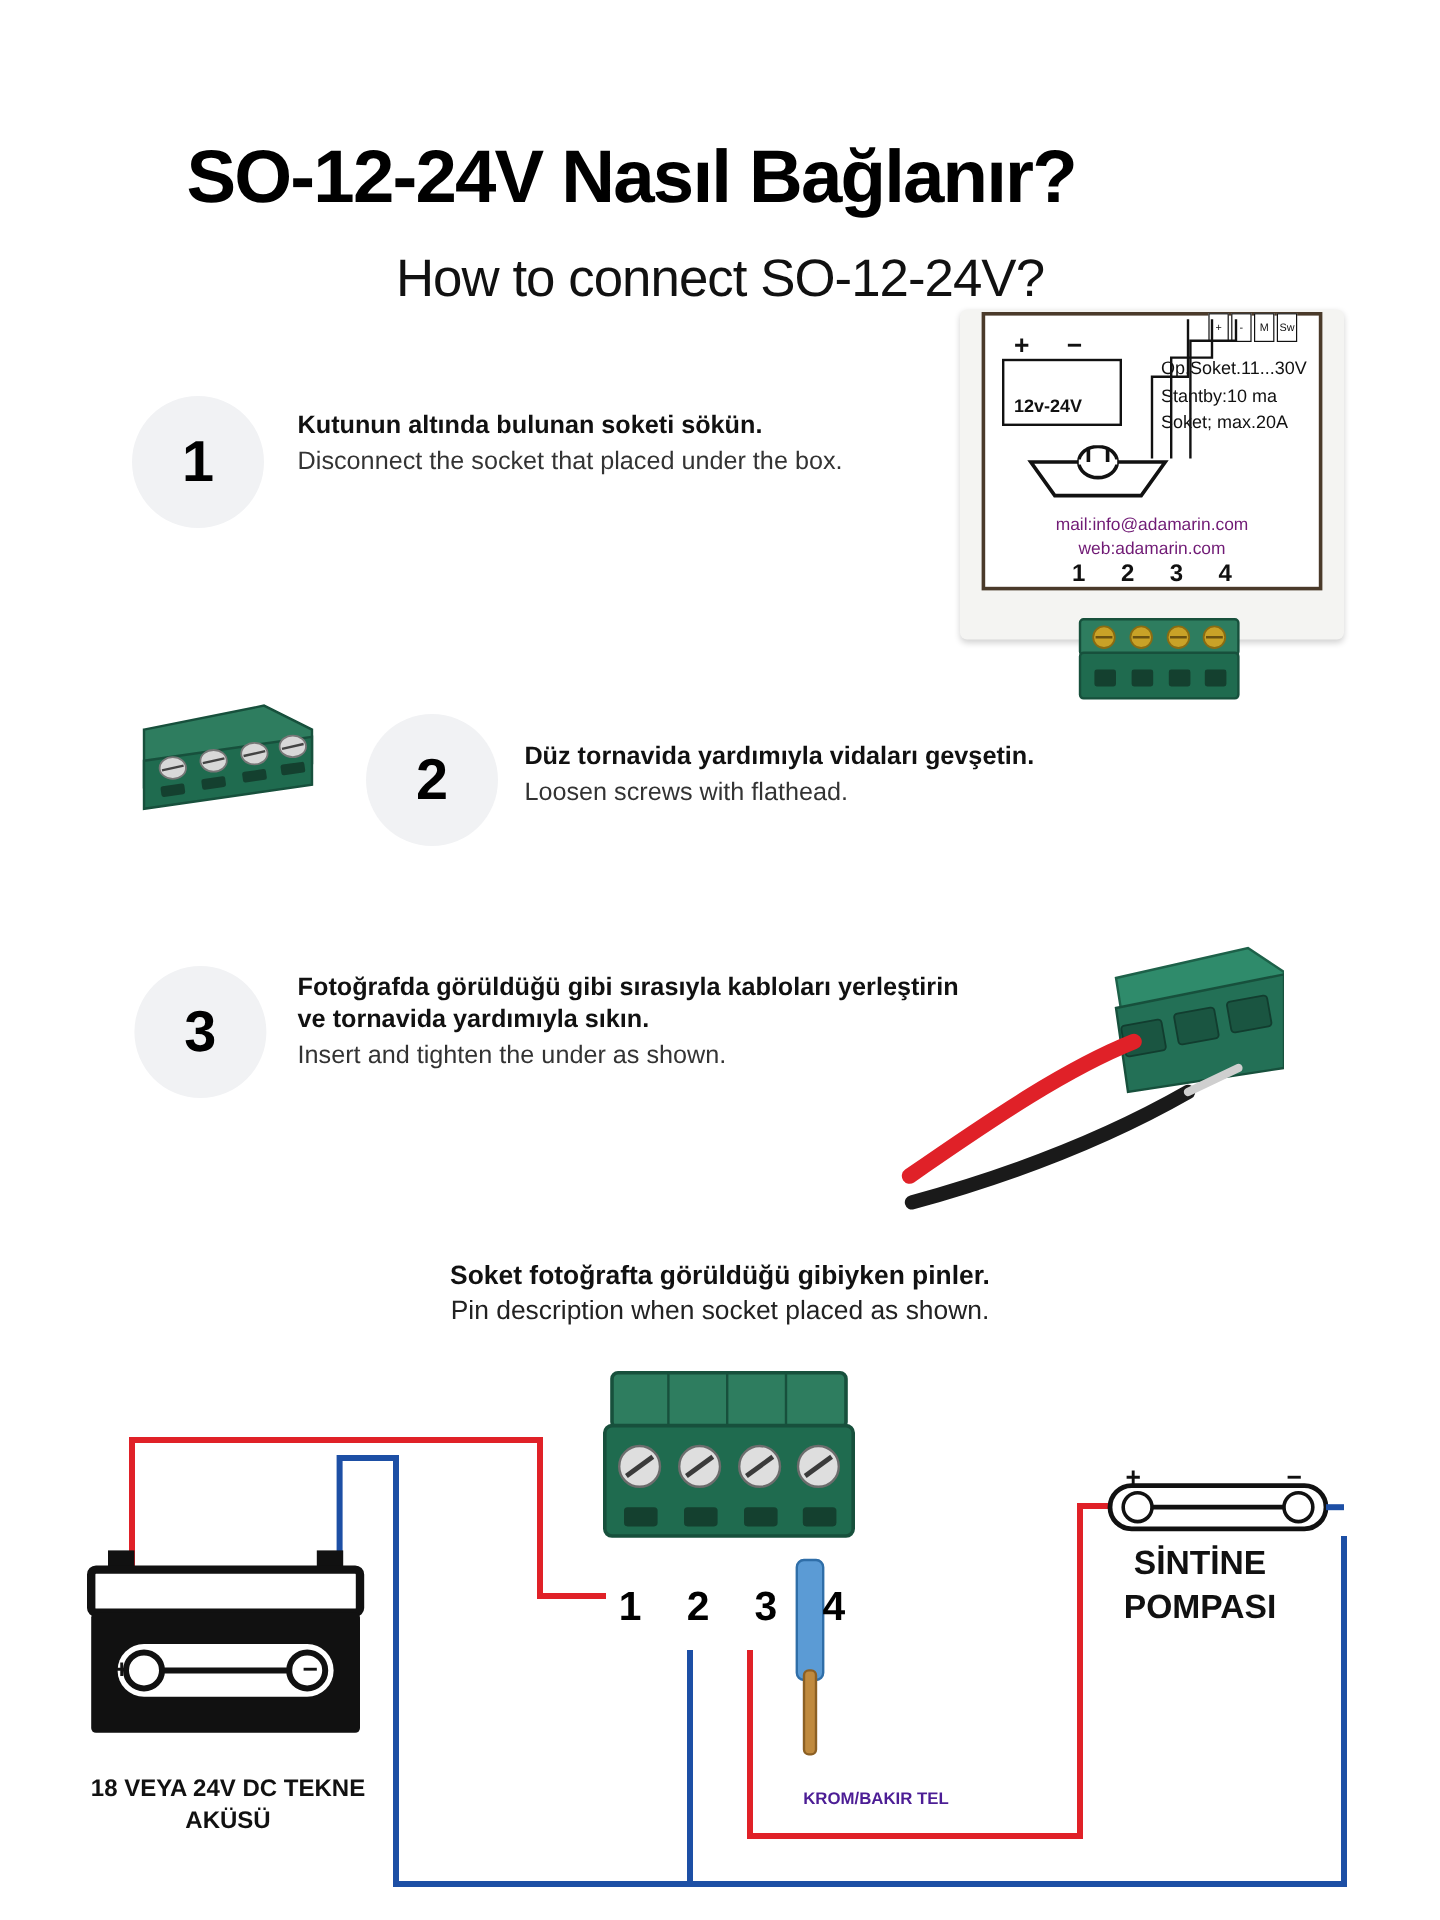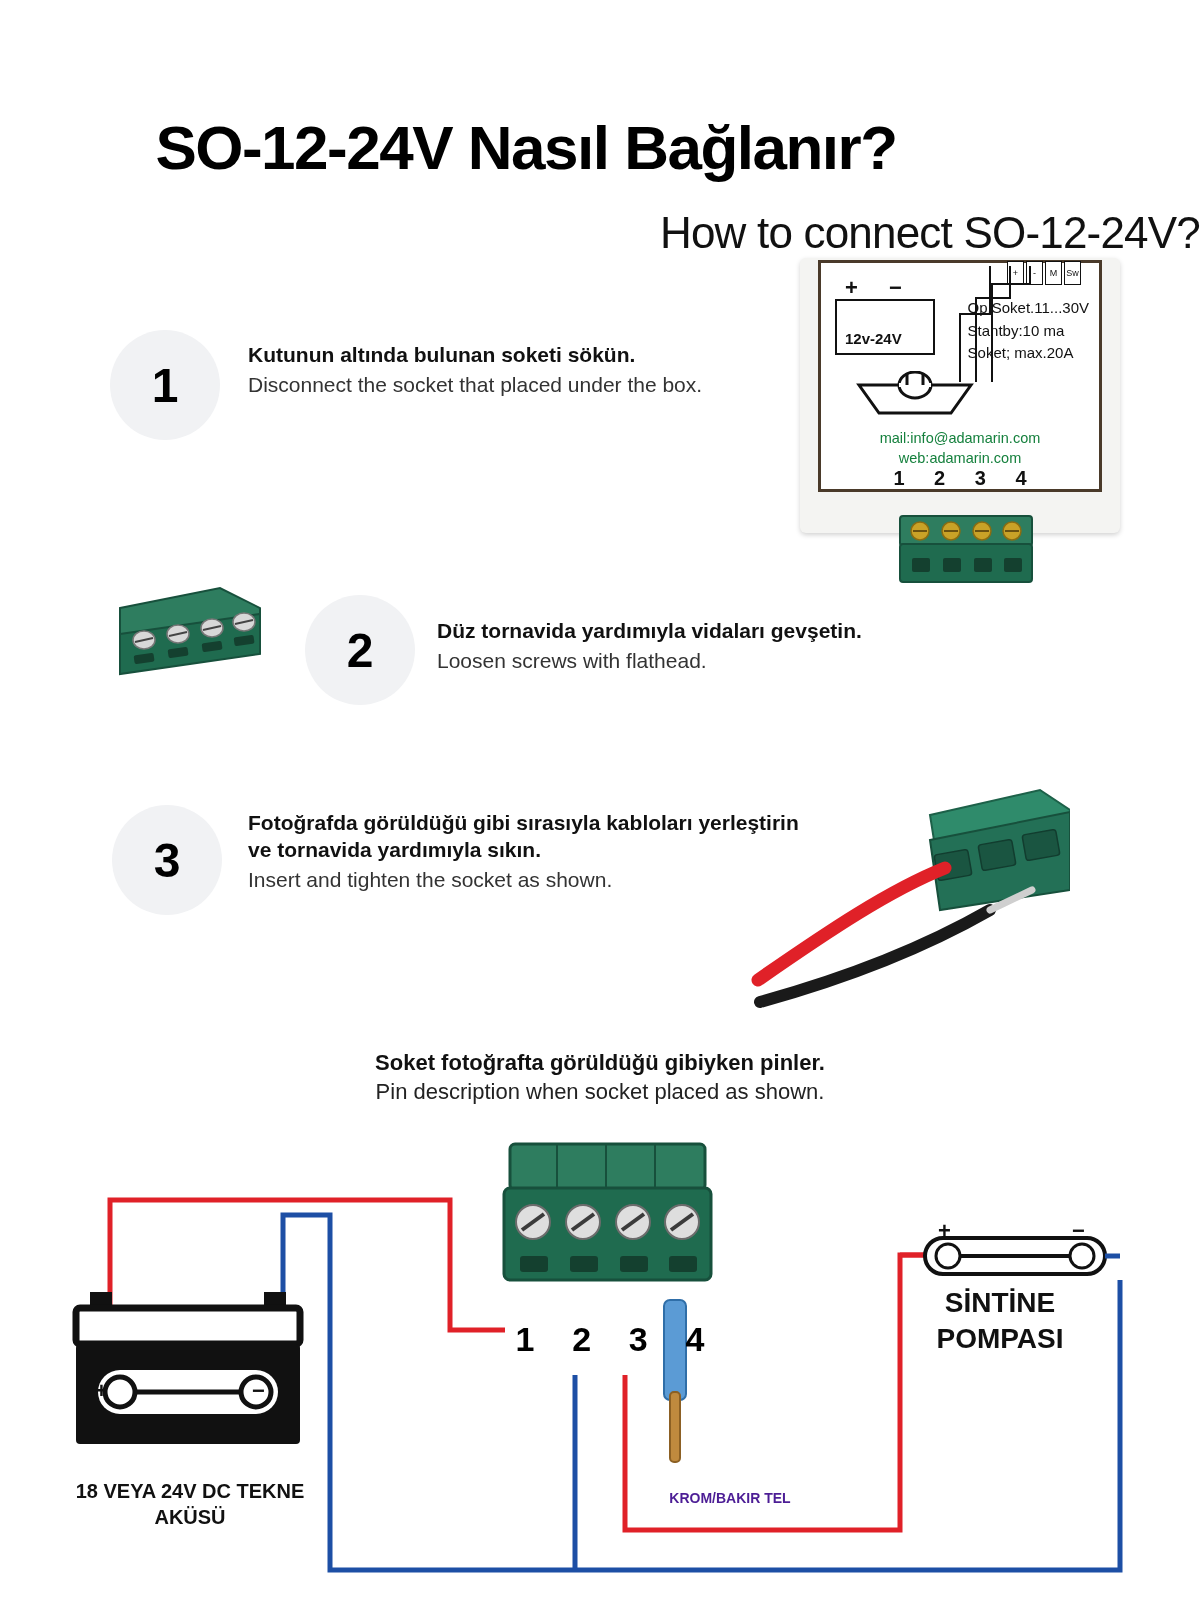--- a/index.html
+++ b/index.html
@@ -26,21 +26,21 @@
     font-size: 62px;
     font-weight: bold;
     letter-spacing: -1.5px;
     color: #000000;
   }
   .title-en {
     position: absolute;
     top: 208px;
     left: 0;
     width: 1200px;
-    text-align: right;
+    text-align: center;
     font-size: 44px;
     font-weight: normal;
     letter-spacing: -0.8px;
     color: #111111;
   }
 
   
   .step-circle {
     position: absolute;
     width: 110px;
@@ -184,21 +184,21 @@
     height: 46px;
   }
   .dl-mail {
     position: absolute;
     left: 0;
     right: 0;
     top: 166px;
     text-align: center;
     font-size: 14.5px;
     line-height: 1.35;
-    color: #15803d;
+    color: #701a75;
   }
   .dl-nums {
     position: absolute;
     left: 0;
     right: 0;
     top: 204px;
     text-align: center;
     font-size: 20px;
     font-weight: bold;
     letter-spacing: 12px;
@@ -415,21 +415,21 @@
 <div class="step-text" style="left:437px; top:618px; width:580px;">
   <p class="tr">Düz tornavida yardımıyla vidaları gevşetin.</p>
   <p class="en">Loosen screws with flathead.</p>
 </div>
 
 <div class="step-circle" style="left:112px; top:805px;">
   <span>3</span>
 </div>
 <div class="step-text" style="left:248px; top:810px; width:560px;">
   <p class="tr">Fotoğrafda görüldüğü gibi sırasıyla kabloları yerleştirin ve tornavida yardımıyla sıkın.</p>
-  <p class="en">Insert and tighten the socket as shown.</p>
+  <p class="en">Insert and tighten the under as shown.</p>
 </div>
 
 <svg class="conn3" viewBox="0 0 330 250">
 
   <polygon points="190,35 300,10 330,30 330,70 200,98" fill="#2f8b6b" stroke="#1d6149" stroke-width="2"></polygon>
   <polygon points="190,60 330,32 330,110 200,130" fill="#237056" stroke="#17503c" stroke-width="2"></polygon>
   <g fill="#1a5541" stroke="#123d2f" stroke-width="1.5">
     <rect x="196" y="72" width="34" height="26" rx="3" transform="rotate(-10 213 85)"></rect>
     <rect x="240" y="62" width="34" height="26" rx="3" transform="rotate(-10 257 75)"></rect>
     <rect x="284" y="52" width="34" height="26" rx="3" transform="rotate(-10 301 65)"></rect>

